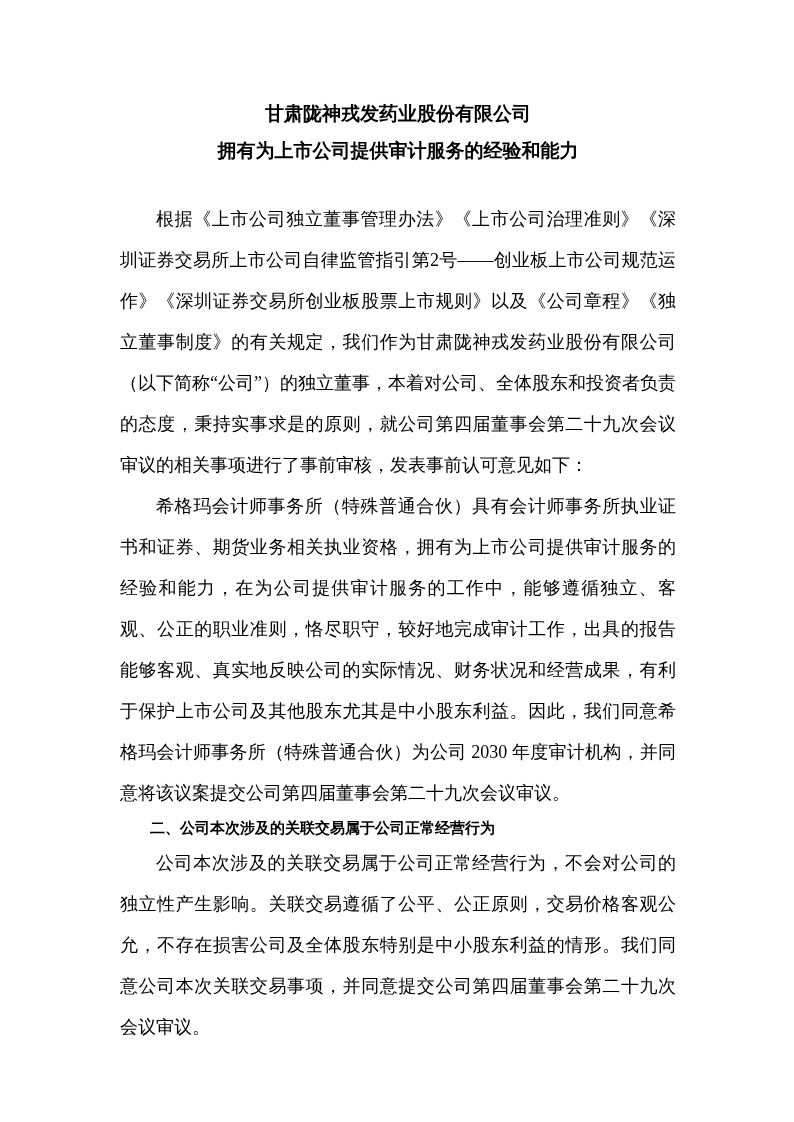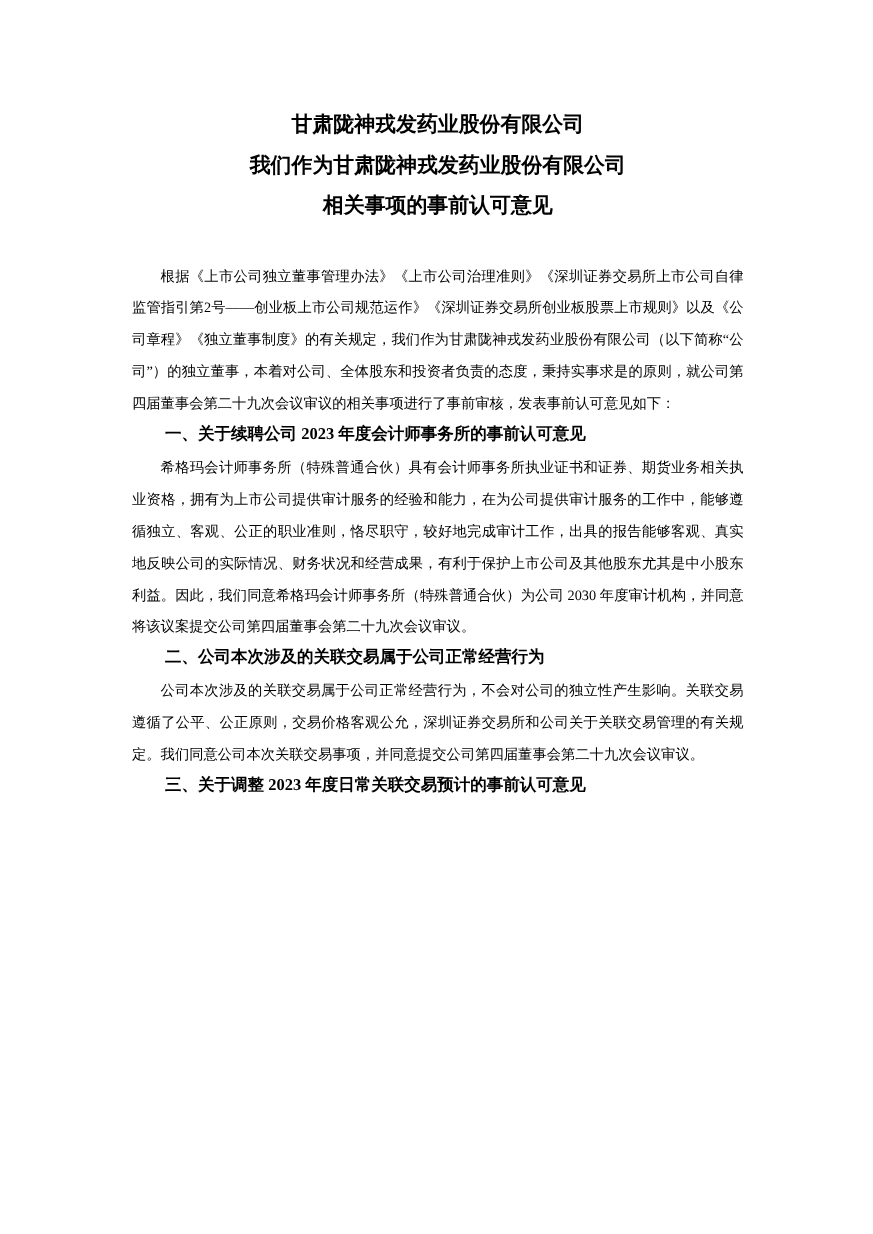--- a/index.html
+++ b/index.html
@@ -20,48 +20,45 @@
     color: #000000;
   }
   .title {
     text-align: center;
     font-weight: bold;
     font-size: 19px;
     line-height: 37px;
     margin: 0 0 30px 0;
   }
   .para {
-    font-size: 13px;
-    line-height: 29px;
+    font-size: 18px;
+    line-height: 41px;
     text-align: justify;
     text-justify: inter-character;
     text-indent: 2em;
     margin: 0;
     word-break: break-all;
   }
   .heading {
     font-size: 15px;
     line-height: 29px;
     font-weight: bold;
     text-indent: 2em;
     margin: 0;
   }
 </style>
 </head>
 <body>
 
 <div class="page">
   <div class="title">
     <div>甘肃陇神戎发药业股份有限公司</div>
-    <div>我们作为甘肃陇神戎发药业股份有限公司</div>
-    <div>相关事项的事前认可意见</div>
+    <div>拥有为上市公司提供审计服务的经验和能力</div>
   </div>
 
   <p class="para">根据《上市公司独立董事管理办法》《上市公司治理准则》《深圳证券交易所上市公司自律监管指引第2号——创业板上市公司规范运作》《深圳证券交易所创业板股票上市规则》以及《公司章程》《独立董事制度》的有关规定，我们作为甘肃陇神戎发药业股份有限公司（以下简称“公司”）的独立董事，本着对公司、全体股东和投资者负责的态度，秉持实事求是的原则，就公司第四届董事会第二十九次会议审议的相关事项进行了事前审核，发表事前认可意见如下：</p>
 
-  <p class="heading">一、关于续聘公司 2023 年度会计师事务所的事前认可意见</p>
   <p class="para">希格玛会计师事务所（特殊普通合伙）具有会计师事务所执业证书和证券、期货业务相关执业资格，拥有为上市公司提供审计服务的经验和能力，在为公司提供审计服务的工作中，能够遵循独立、客观、公正的职业准则，恪尽职守，较好地完成审计工作，出具的报告能够客观、真实地反映公司的实际情况、财务状况和经营成果，有利于保护上市公司及其他股东尤其是中小股东利益。因此，我们同意希格玛会计师事务所（特殊普通合伙）为公司 2030 年度审计机构，并同意将该议案提交公司第四届董事会第二十九次会议审议。</p>
 
   <p class="heading">二、公司本次涉及的关联交易属于公司正常经营行为</p>
-  <p class="para">公司本次涉及的关联交易属于公司正常经营行为，不会对公司的独立性产生影响。关联交易遵循了公平、公正原则，交易价格客观公允，深圳证券交易所和公司关于关联交易管理的有关规定。我们同意公司本次关联交易事项，并同意提交公司第四届董事会第二十九次会议审议。</p>
+  <p class="para">公司本次涉及的关联交易属于公司正常经营行为，不会对公司的独立性产生影响。关联交易遵循了公平、公正原则，交易价格客观公允，不存在损害公司及全体股东特别是中小股东利益的情形。我们同意公司本次关联交易事项，并同意提交公司第四届董事会第二十九次会议审议。</p>
 
-  <p class="heading">三、关于调整 2023 年度日常关联交易预计的事前认可意见</p>
 </div>
 
 </body></html>

